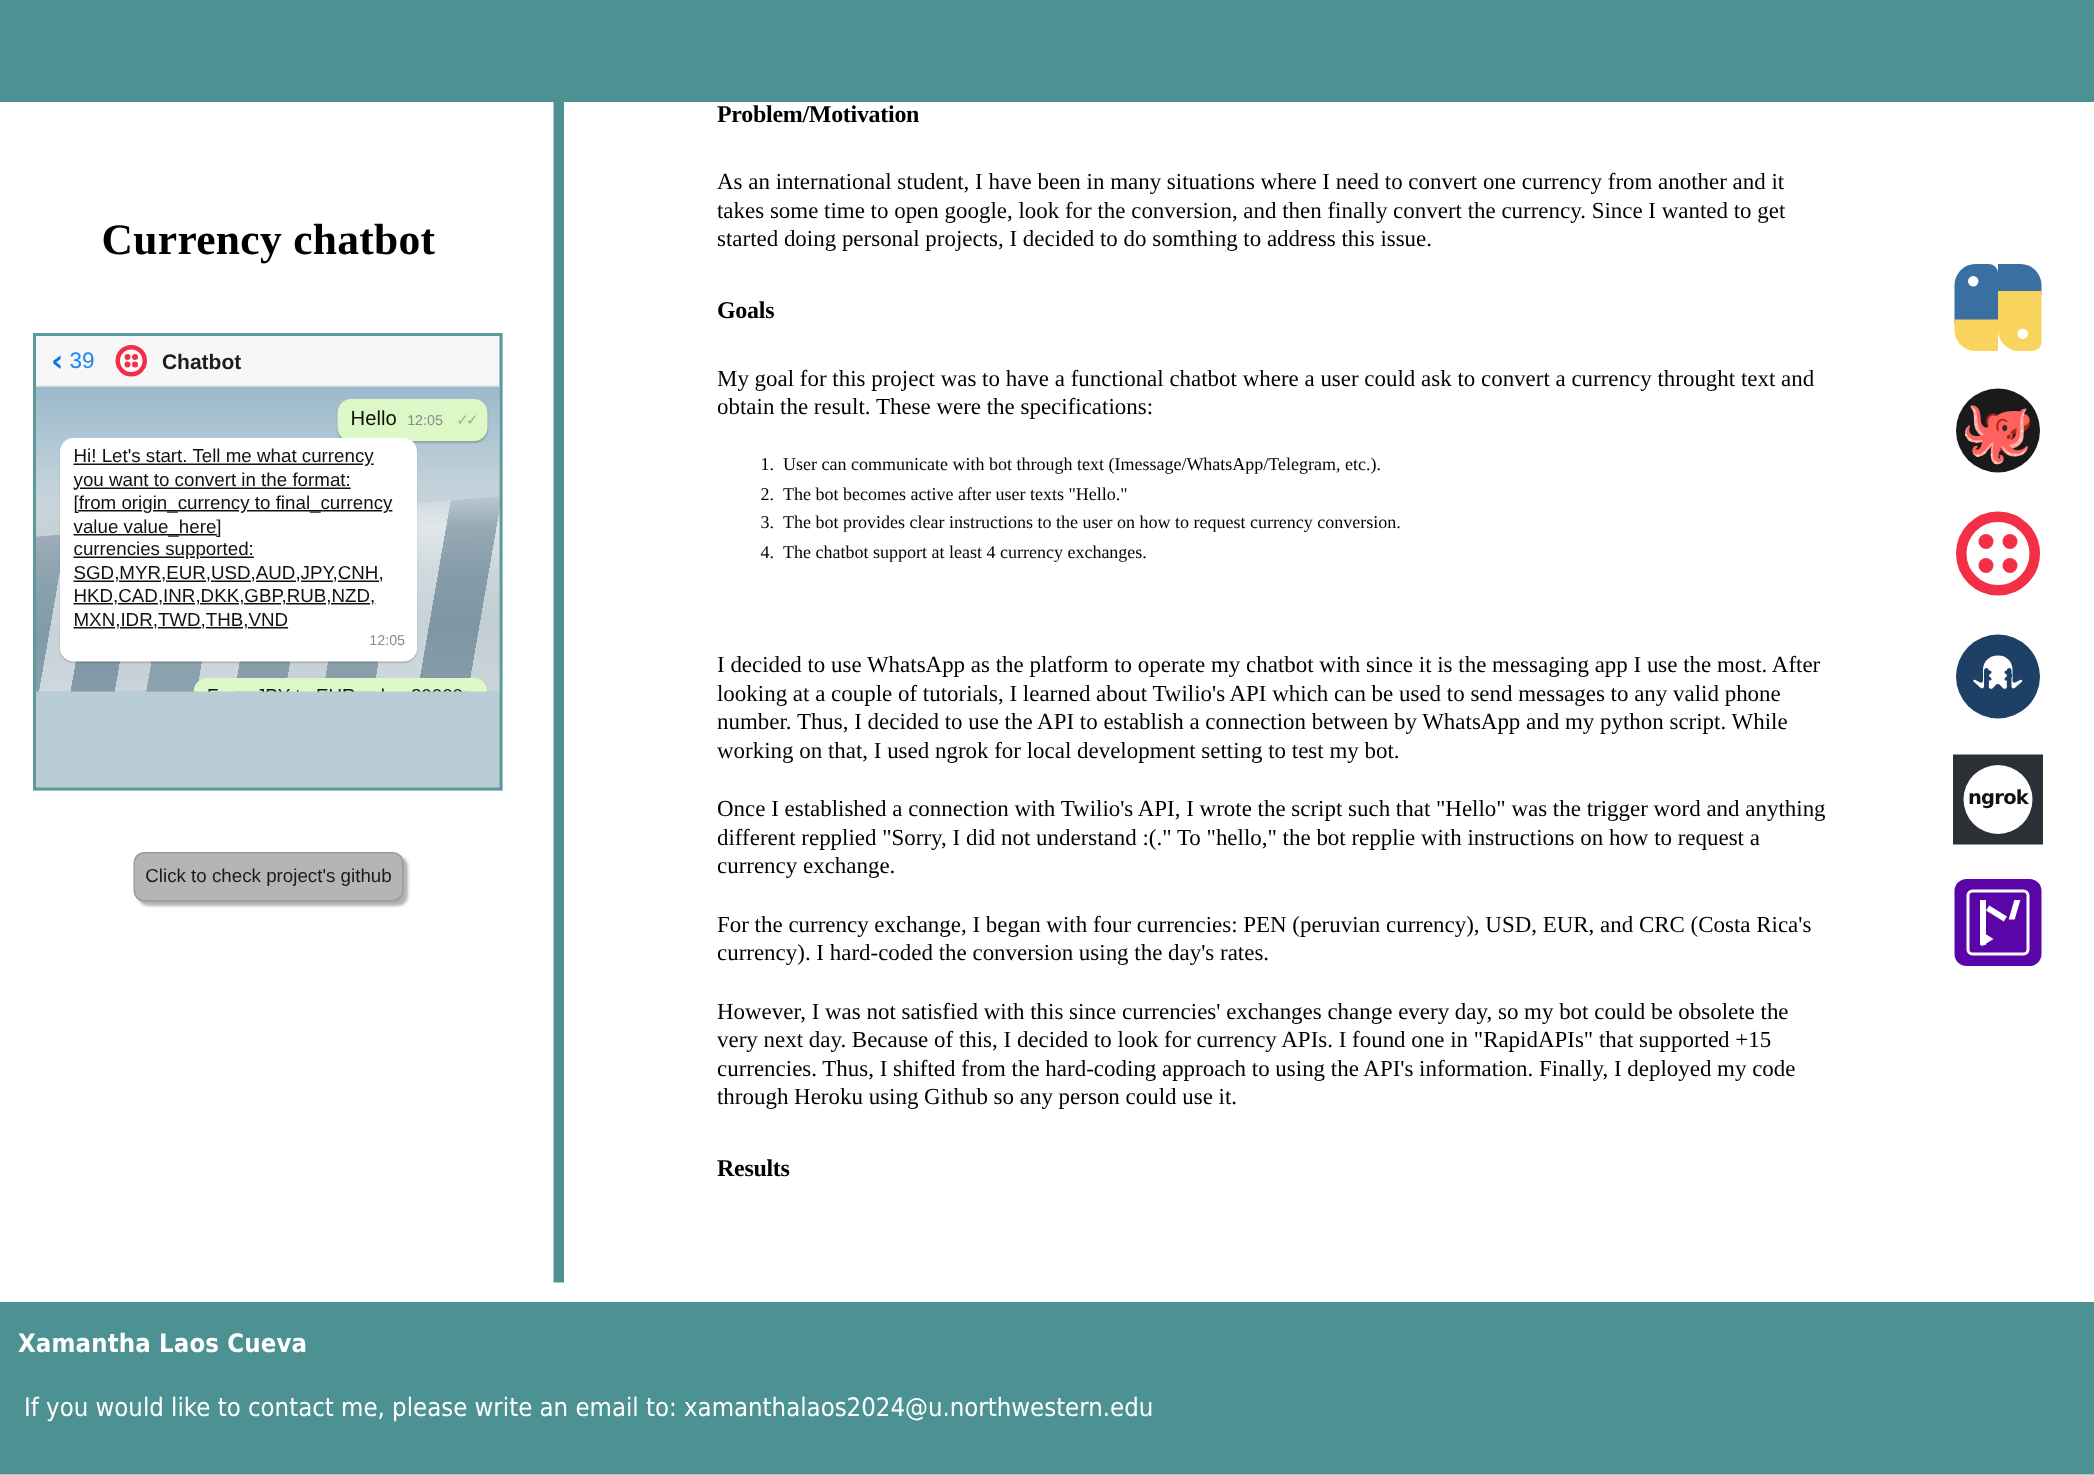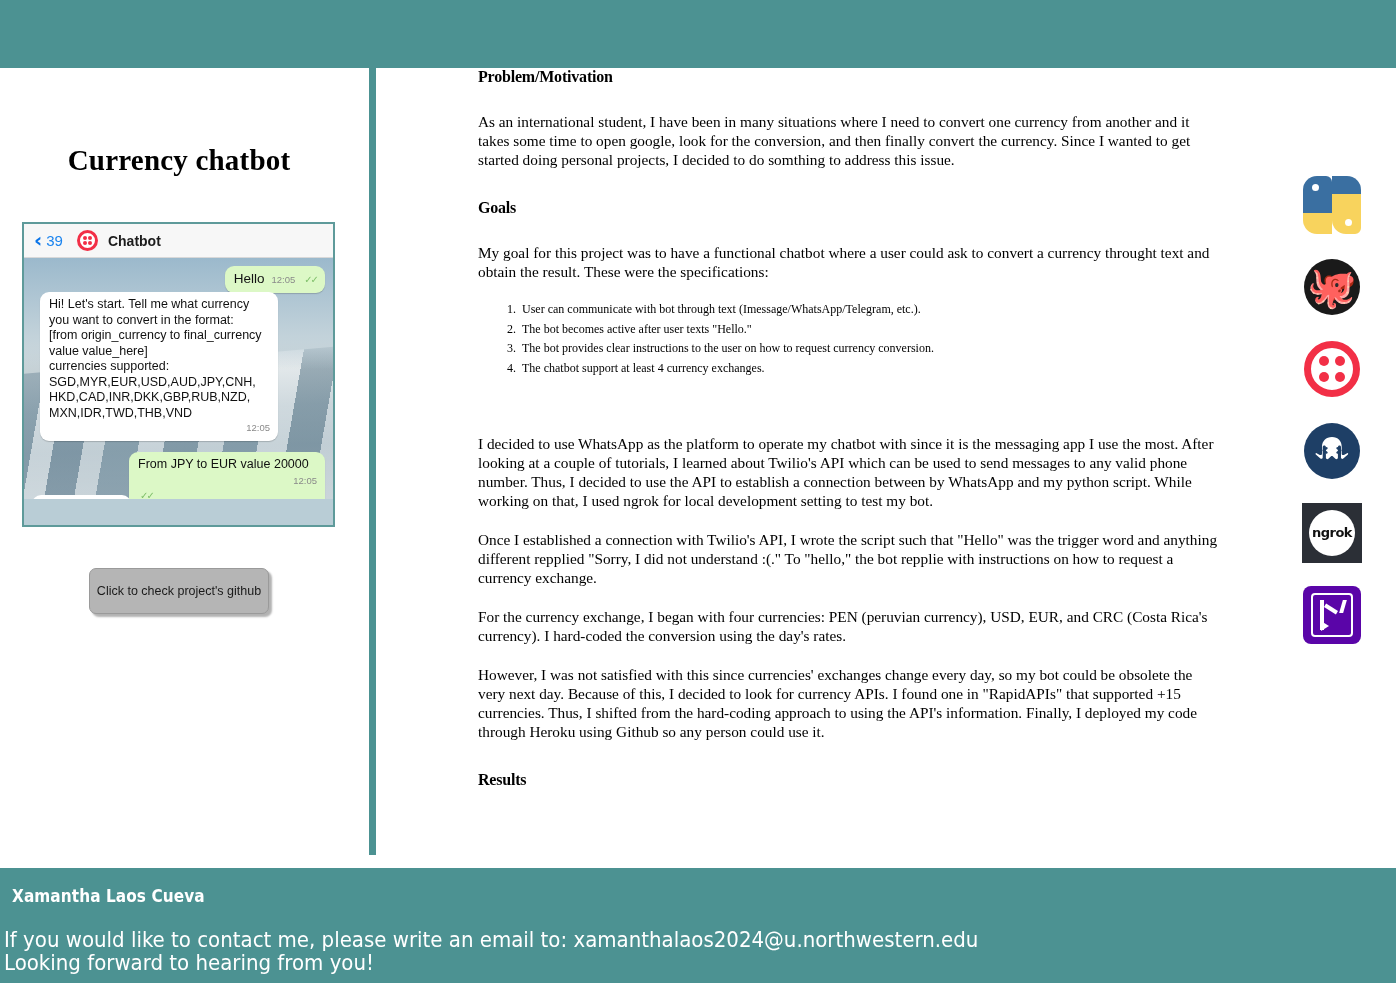--- a/index.html
+++ b/index.html
@@ -114,21 +114,21 @@
   .twilio-mini i:nth-child(3){ left:3px; bottom:3px; }
   .twilio-mini i:nth-child(4){ right:3px; bottom:3px; }
   .chat-name {
     font-family: "Liberation Sans", sans-serif;
     font-size: 14px;
     font-weight: bold;
     color: #1c1c1c;
   }
   .chat-body {
     position: relative;
-    height: 241px;
+    height: 203px;
     background:
       linear-gradient(178deg, #a8c4d4 0%, #bcd0da 18%, #cfd9dd 33%, #c3cfd4 48%, #9fb3bd 62%, #8fa6b2 78%, #9fb2bc 100%);
     overflow: hidden;
   }
   
   .chat-body:before {
     content:"";
     position:absolute; left:-10%; top:42%;
     width:130%; height:70%;
     background: linear-gradient(100deg, rgba(255,255,255,.55) 0 6%, rgba(120,145,160,.55) 6% 12%,
@@ -167,42 +167,42 @@
 
   #b-hello {
     right: 8px; top: 8px;
     display: flex; align-items: baseline; gap: 7px;
   }
   #b-hello .msg { font-size: 13.5px; }
 
   #b-instr {
     left: 16px; top: 34px; width: 238px;
   }
-  #b-instr .msg { display:block; white-space: pre-line; }
+  #b-instr .msg { display:block; white-space: pre-line; text-decoration: underline; }
   #b-instr .ts { display:block; text-align: right; margin-top:-1px; }
 
   #b-req {
     right: 8px; top: 194px; width: 196px;
   }
   #b-req .msg { display:block; }
   #b-req .ts { display:block; text-align:right; }
 
   #b-res {
     left: 8px; top: 237px;
     display: flex; align-items: baseline; gap: 21px;
   }
   #b-res .msg { font-size: 15px; font-weight: bold; }
 
   
   .gh-btn {
     position: absolute;
     top: 500px;
     left: 89px;
     width: 180px;
-    height: 46px;
+    height: 33px;
     background: #b5b5b5;
     border: 1px solid #9a9a9a;
     border-radius: 7px;
     box-shadow: 3px 3px 2px rgba(0,0,0,0.30);
     font-family: "Liberation Sans", sans-serif;
     font-size: 12.5px;
     color: #1a1a1a;
     cursor: pointer;
     padding: 0;
     line-height: 31px;
@@ -366,22 +366,22 @@
     background: #4c9292;
     color: #ffffff;
     font-family: "DejaVu Sans Condensed", "Liberation Sans", sans-serif;
     font-stretch: condensed;
   }
   .footer .f-name {
     position:absolute; left: 12px; top: 18px;
     font-size: 17px; font-weight: bold; letter-spacing:0.1px;
   }
   .footer .f-contact {
-    position:absolute; left: 4px; top: 60px;
-    font-size: 22px; line-height: 23px; font-weight: normal;
+    position:absolute; left: 16px; top: 60px;
+    font-size: 17px; line-height: 23px; font-weight: normal;
   }
 </style>
 </head>
 <body>
 
 <div class="top-bar"></div>
 
 <div class="divider"></div>
 
 <div class="left-col">
@@ -521,15 +521,14 @@
       </div>
     </div>
   </div>
 
 </div>
 
 <div class="footer">
   <div class="f-name">Xamantha Laos Cueva</div>
   <div class="f-contact">
     <div>If you would like to contact me, please write an email to: xamanthalaos2024@u.northwestern.edu</div>
-    <div>Looking forward to hearing from you!</div>
   </div>
 </div>
 
 </body></html>

